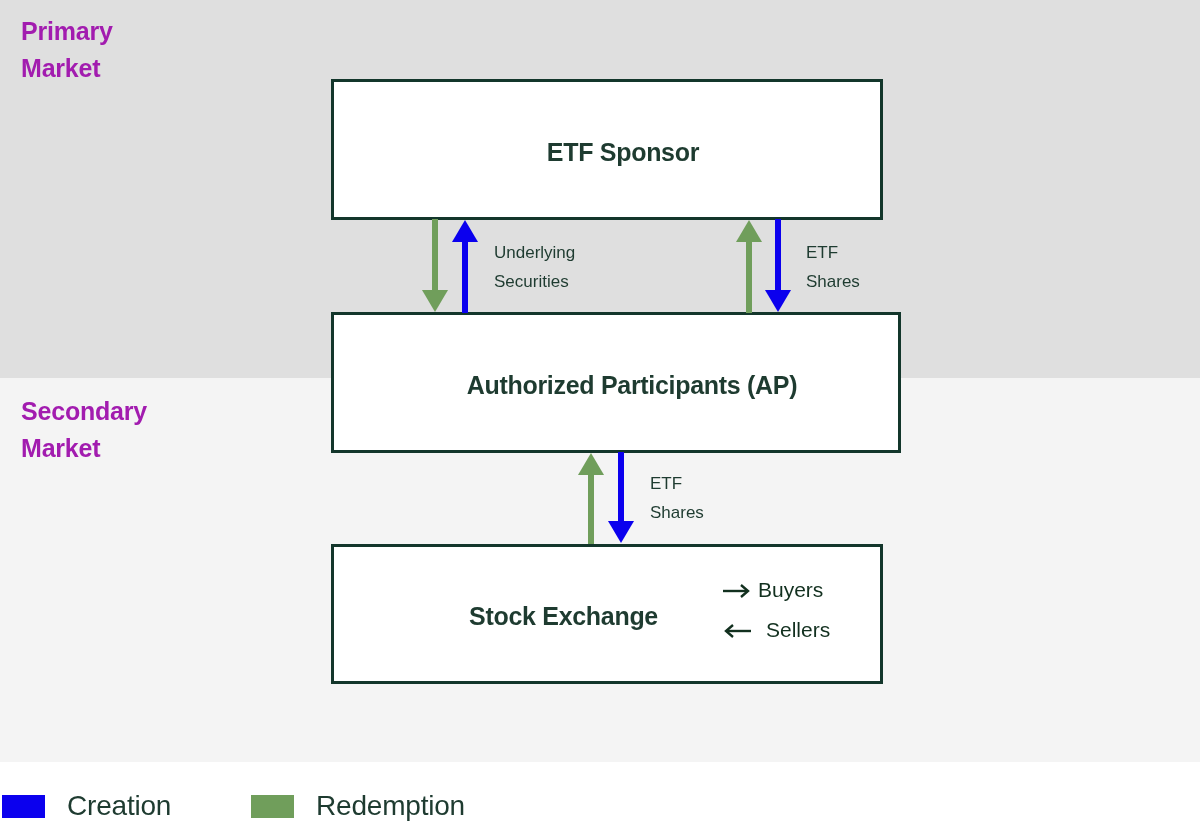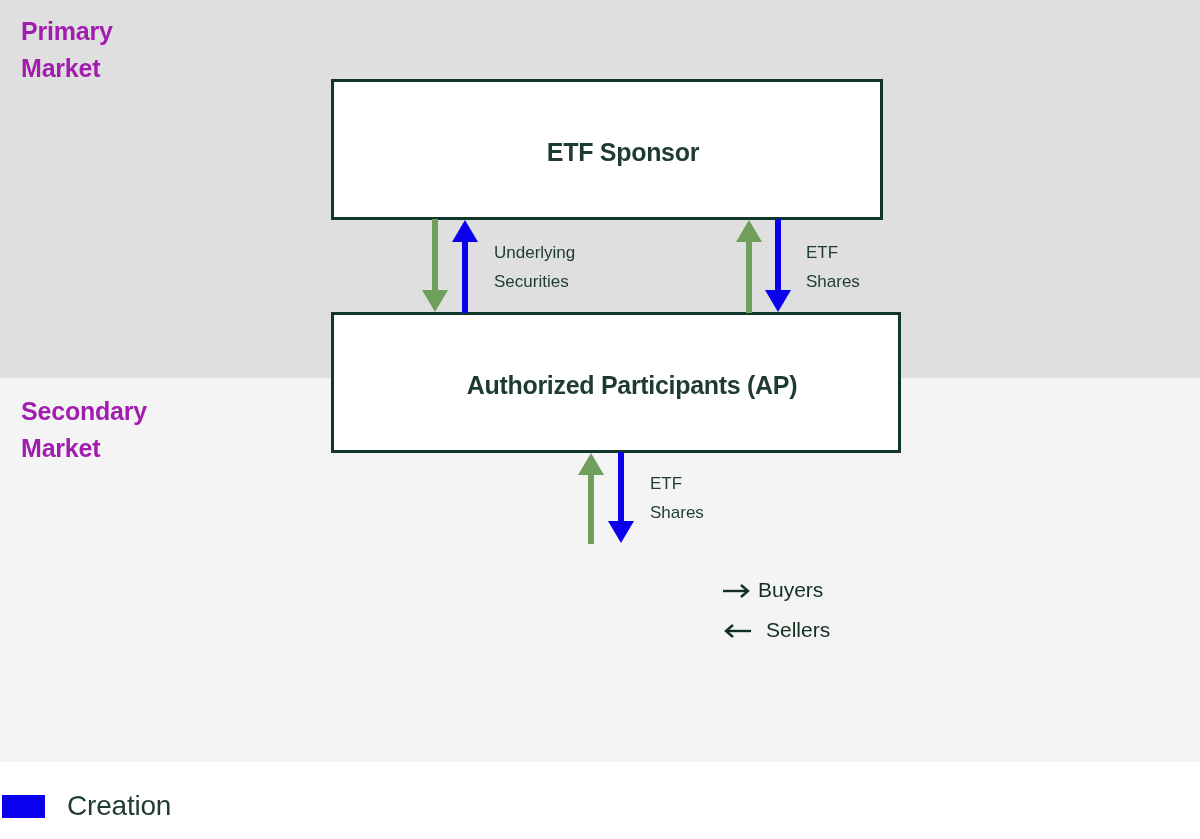--- a/index.html
+++ b/index.html
@@ -140,20 +140,23 @@
 Market</div>
 
   <div id="box-sponsor" class="node-box">
     <div id="sponsor-title" class="node-title">ETF Sponsor</div>
   </div>
 
   <div id="box-ap" class="node-box">
     <div id="ap-title" class="node-title">Authorized Participants (AP)</div>
   </div>
 
+  <div id="box-exchange" class="node-box">
+    <div id="exchange-title" class="node-title">Stock Exchange</div>
+  </div>
 
   <svg class="arrow-svg" style="left:420px; top:219px; width:60px; height:94px;" viewBox="0 0 60 94">
     <line x1="15" y1="0" x2="15" y2="78" stroke="#709e5b" stroke-width="6"></line>
     <polygon points="15,93 2,71 28,71" fill="#709e5b"></polygon>
   </svg>
   <svg class="arrow-svg" style="left:450px; top:219px; width:60px; height:94px;" viewBox="0 0 60 94">
     <line x1="15" y1="94" x2="15" y2="16" stroke="#0b00ee" stroke-width="6"></line>
     <polygon points="15,1 2,23 28,23" fill="#0b00ee"></polygon>
   </svg>
 
@@ -196,14 +199,18 @@
       <line x1="5" y1="11" x2="29" y2="11" stroke="#12301f" stroke-width="2.4"></line>
       <polyline points="11,5 4,11 11,17" fill="none" stroke="#12301f" stroke-width="2.4"></polyline>
     </svg>
     <span>Sellers</span>
   </div>
 
   <div id="legend-creation" class="legend-item">
     <span class="swatch" style="background:#0b00ee;"></span>
     <span class="legend-text">Creation</span>
   </div>
+  <div id="legend-redemption" class="legend-item">
+    <span class="swatch" style="background:#709e5b;"></span>
+    <span class="legend-text">Redemption</span>
+  </div>
 
 </div>
 
 </body></html>

